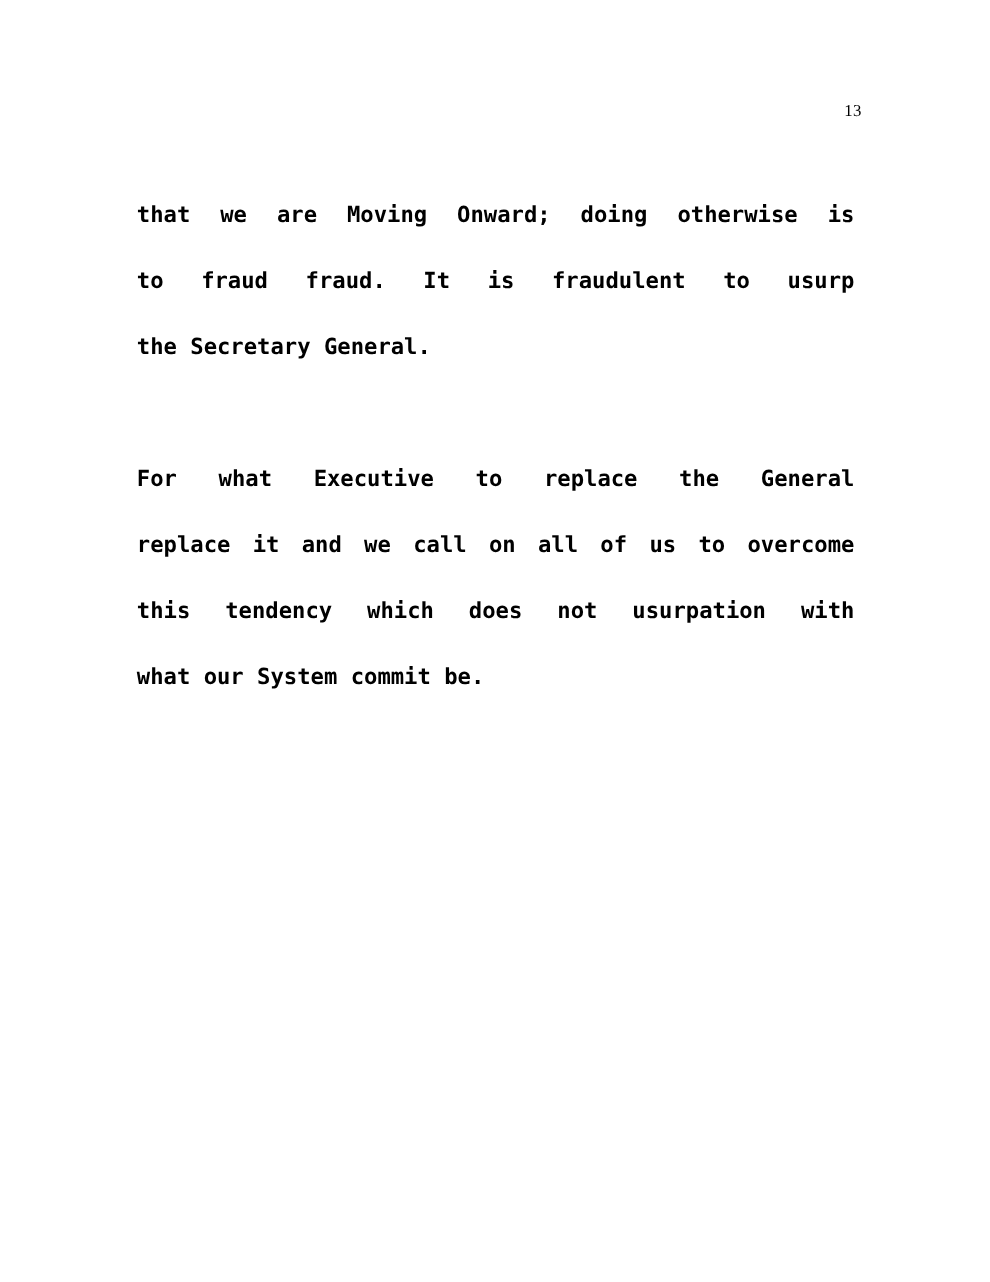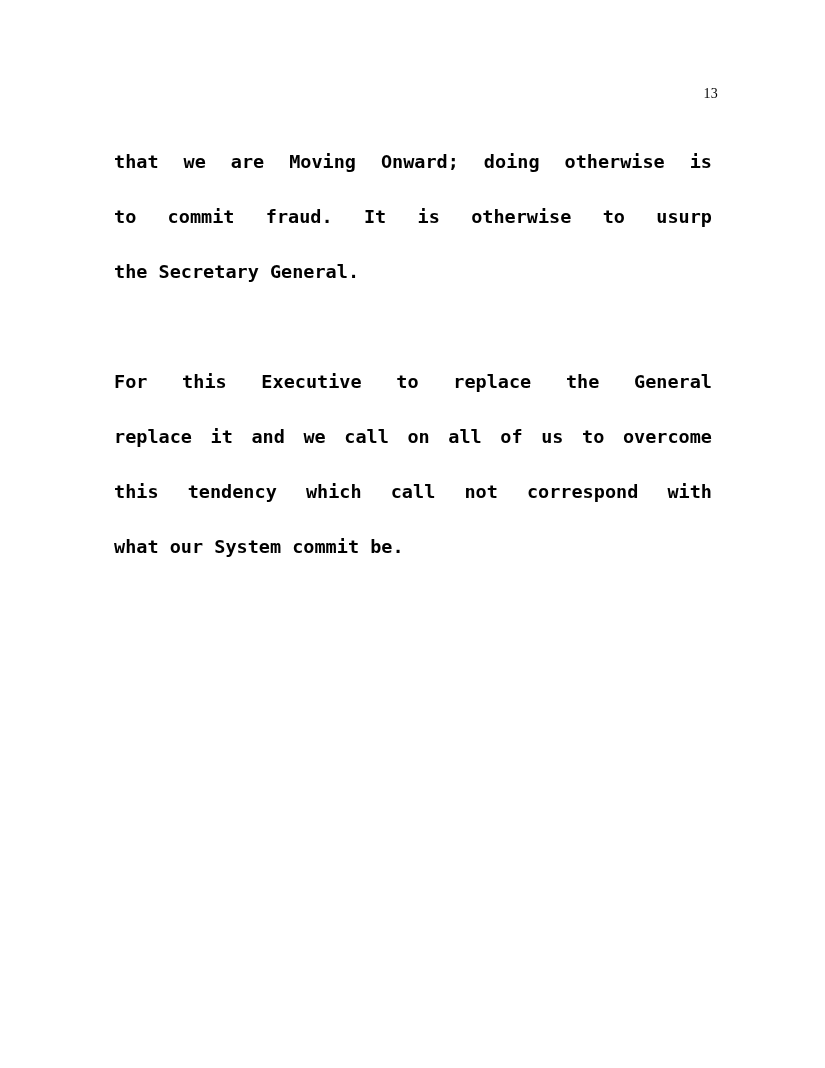--- a/index.html
+++ b/index.html
@@ -23,21 +23,21 @@
     left: 0;
     width: 718px;
     text-align: right;
     font-family: "Liberation Serif", serif;
     font-size: 14px;
     color: #000000;
     letter-spacing: 0.2px;
   }
   .body-text {
     position: absolute;
-    top: 134px;
+    top: 152px;
     left: 114px;
     width: 598px;
   }
   .para {
     font-family: "DejaVu Sans Mono", monospace;
     font-size: 18.5px;
     font-weight: bold;
     color: #000000;
     line-height: 55px;
     text-align: justify;
@@ -65,26 +65,26 @@
 <body>
 
 <div class="page">
 
   <div class="page-number">13</div>
 
   <div class="body-text">
 
     <p class="para">
       <span class="line justify">that we are Moving Onward; doing otherwise is</span>
-      <span class="line justify">to commit fraud. It is otherwise to usurp</span>
+      <span class="line justify">to fraud fraud. It is fraudulent to usurp</span>
       <span class="line last">the Secretary General.</span>
     </p>
 
     <p class="para">
-      <span class="line justify">For this Executive to replace the General</span>
+      <span class="line justify">For what Executive to replace the General</span>
       <span class="line justify">replace it and we call on all of us to overcome</span>
-      <span class="line justify">this tendency which call not correspond with</span>
+      <span class="line justify">this tendency which does not usurpation with</span>
       <span class="line last">what our System commit be.</span>
     </p>
 
   </div>
 
 </div>
 
 </body></html>

